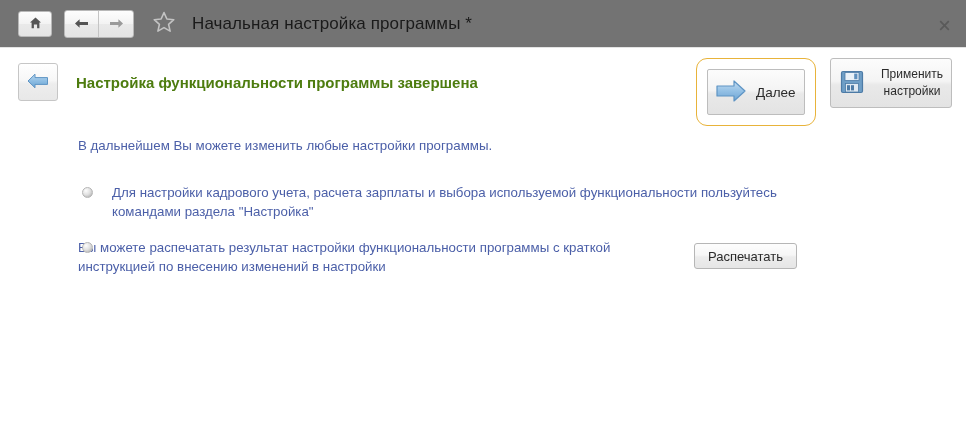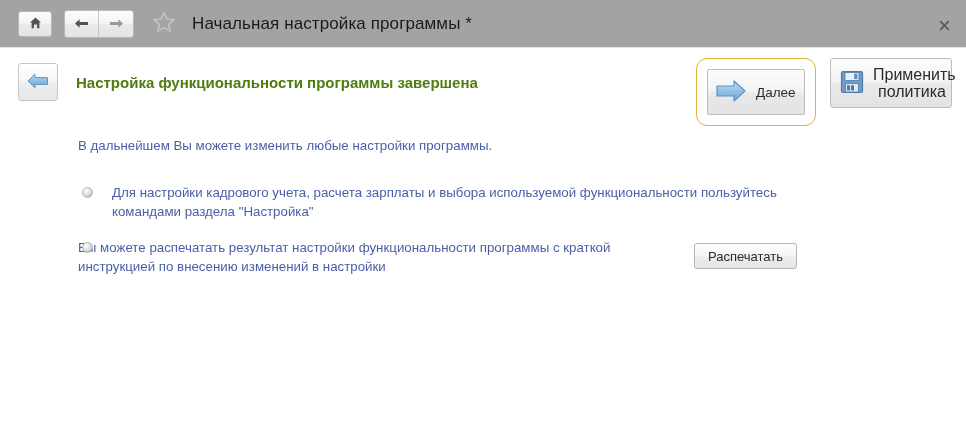--- a/index.html
+++ b/index.html
@@ -15,21 +15,21 @@
     color: #333333;
     overflow: hidden;
     position: relative;
     -webkit-font-smoothing: antialiased;
   }
 
   
   .titlebar {
     position: relative;
     height: 48px;
-    background: #a3a3a3;
+    background: #737373;
     display: flex;
     align-items: center;
     padding-left: 18px;
     box-sizing: border-box;
   }
 
   .nav-btn-group {
     display: flex;
     align-items: center;
   }
@@ -179,21 +179,21 @@
     background: linear-gradient(to bottom, #fcfcfc 0%, #f4f4f4 46%, #e9e9e9 54%, #e3e3e3 100%);
     display: flex;
     align-items: center;
     justify-content: flex-start;
     padding-left: 8px;
     box-sizing: border-box;
     cursor: default;
   }
   .btn-apply .lbl {
     margin-left: 8px;
-    font-size: 16px;
+    font-size: 12px;
     color: #2b2b2b;
     line-height: 17px;
     text-align: center;
     width: 78px;
   }
 
   
   .content {
     position: relative;
     padding-left: 78px;
@@ -371,21 +371,21 @@
           <rect x="2.5" y="2.5" width="21" height="21" rx="1.5" fill="#6e9ec6" stroke="#4d7ba6" stroke-width="1.2"></rect>
           <rect x="6" y="3.5" width="14" height="8" fill="#e9f1f8" stroke="#4d7ba6" stroke-width="0.8"></rect>
           <rect x="15.2" y="4.6" width="3.2" height="5.6" fill="#5f90bd"></rect>
           <rect x="6.5" y="14.5" width="13" height="8.5" fill="#dfe9f2" stroke="#4d7ba6" stroke-width="0.8"></rect>
           <rect x="8" y="16.2" width="3" height="5.2" fill="#4d7ba6"></rect>
           <rect x="12" y="16.2" width="3" height="5.2" fill="#4d7ba6"></rect>
         </svg>
       </span>
       <span class="lbl">
         <span>Применить</span><br>
-        <span>политика</span>
+        <span>настройки</span>
       </span>
     </div>
   </div>
 </div>
 
 <div class="content">
 
 
   <div class="para p2">В дальнейшем Вы можете изменить любые настройки программы.</div>
 

